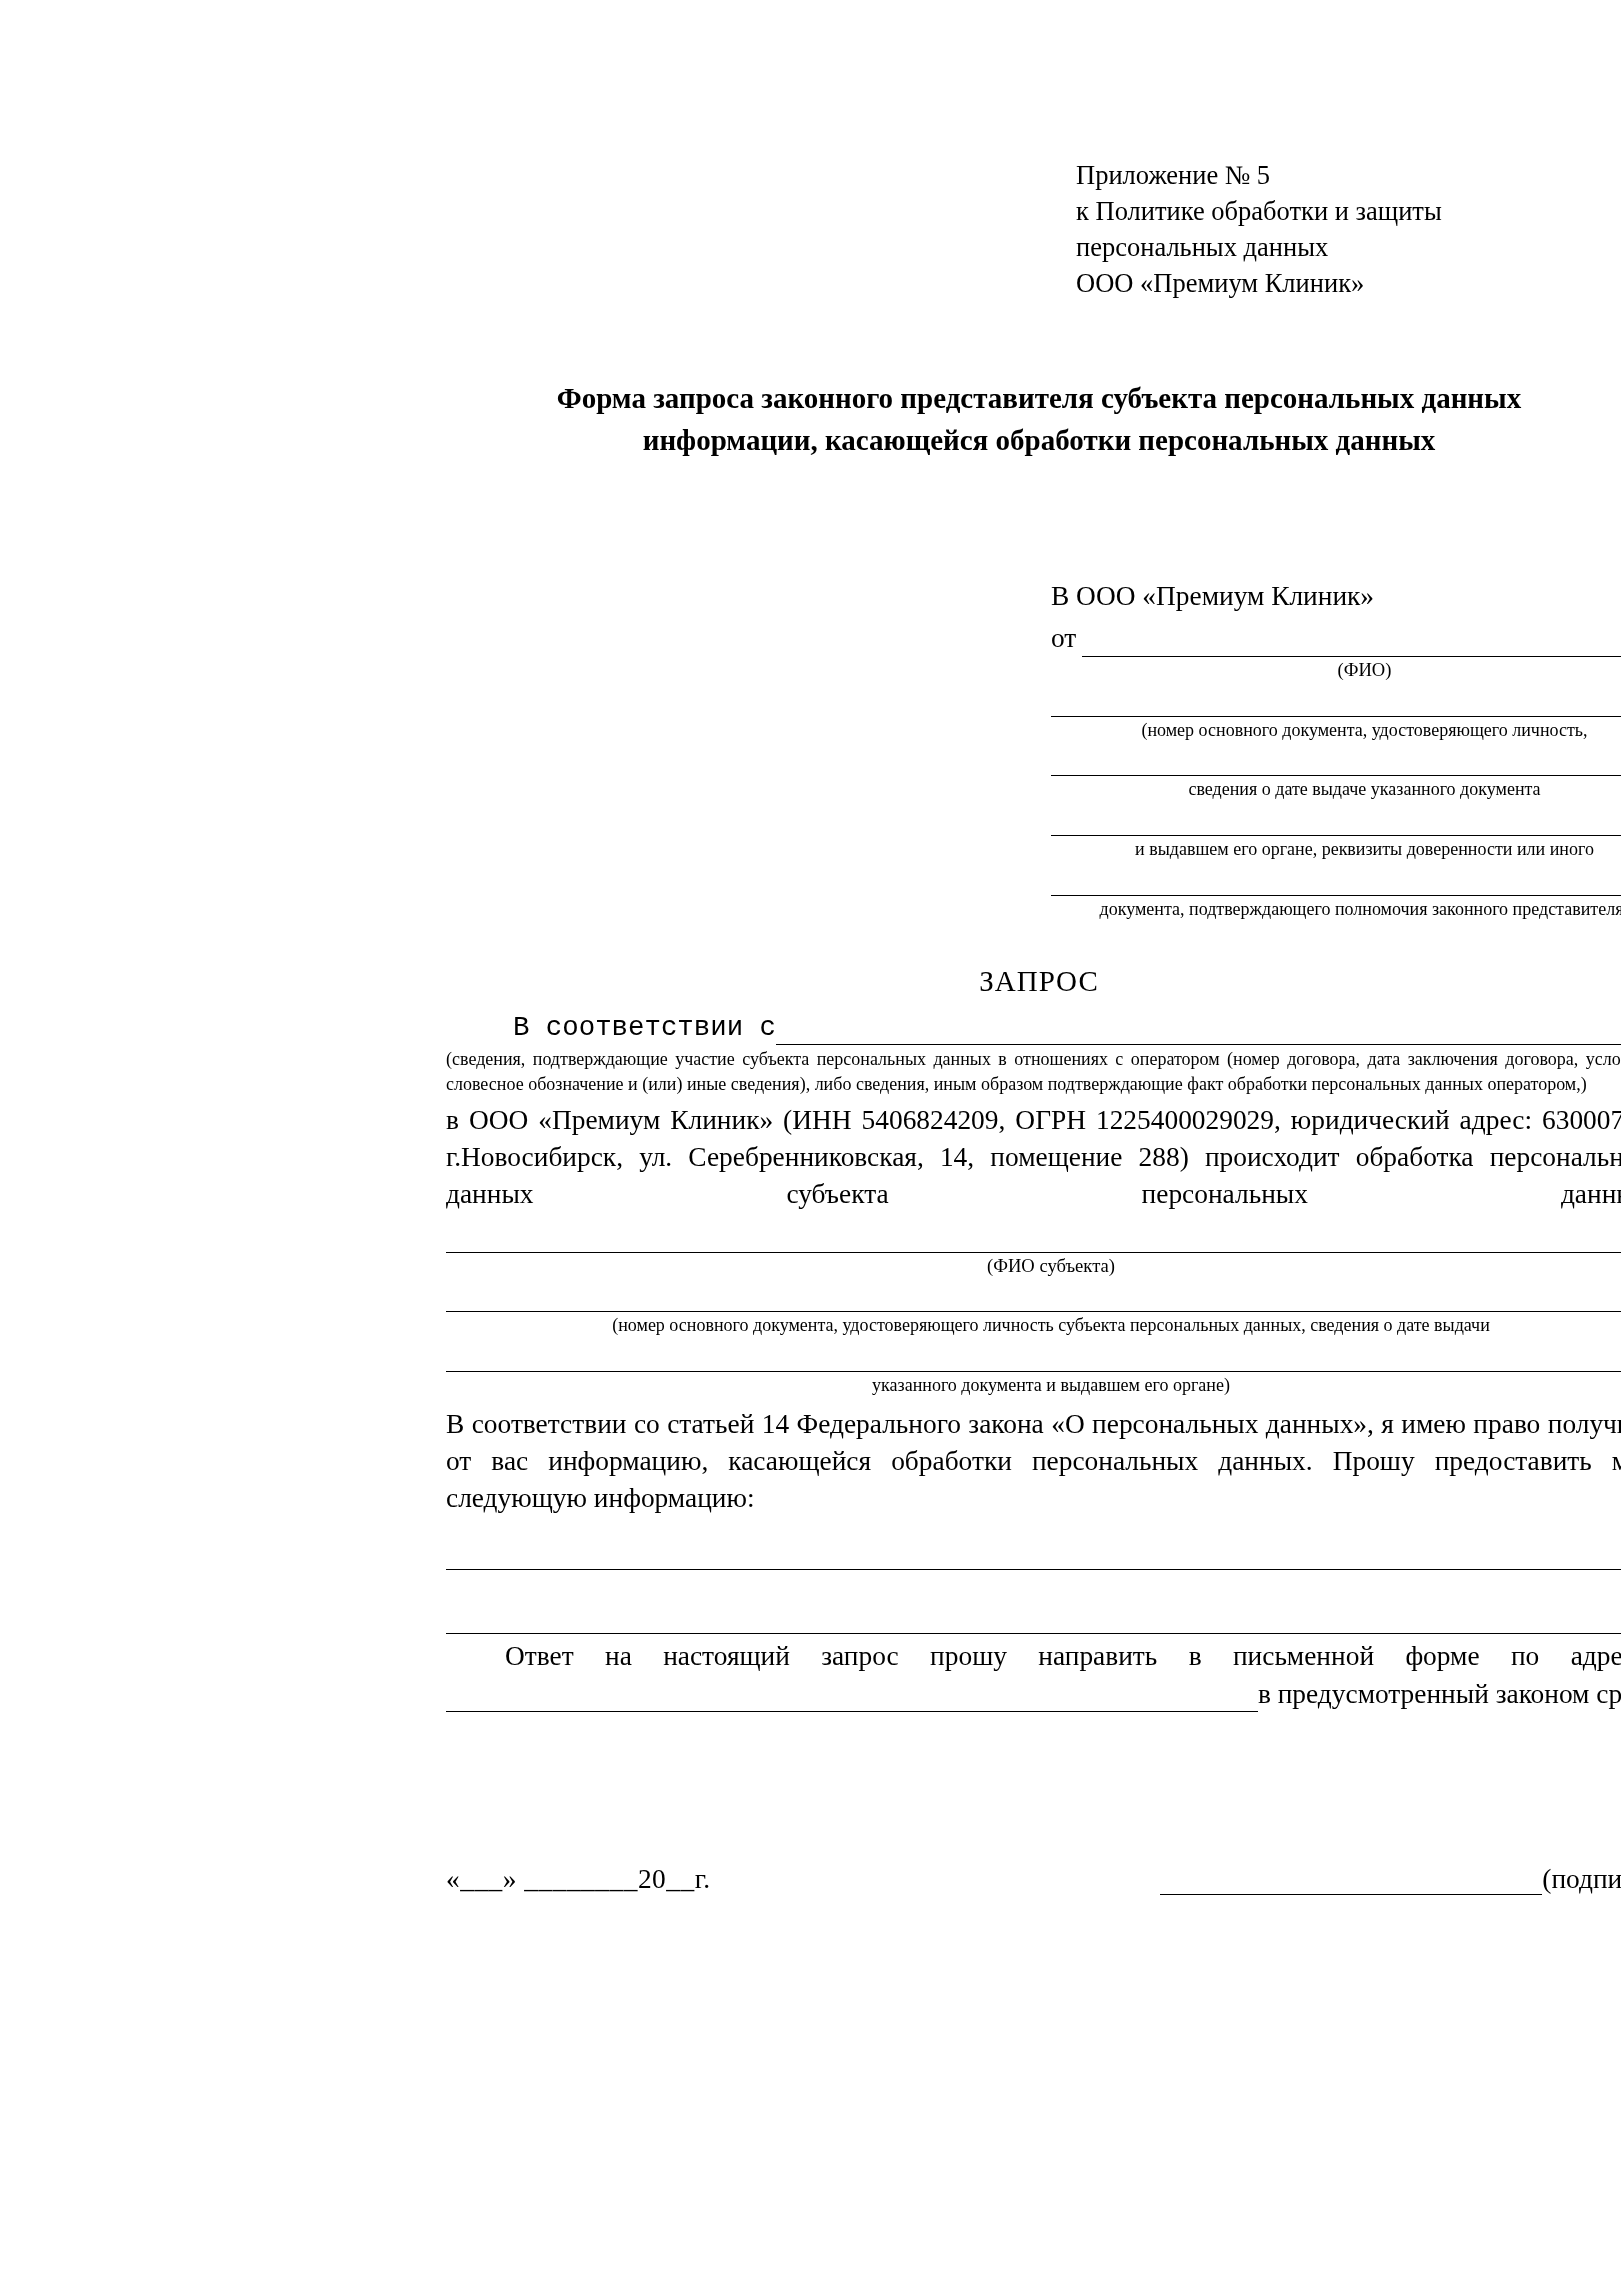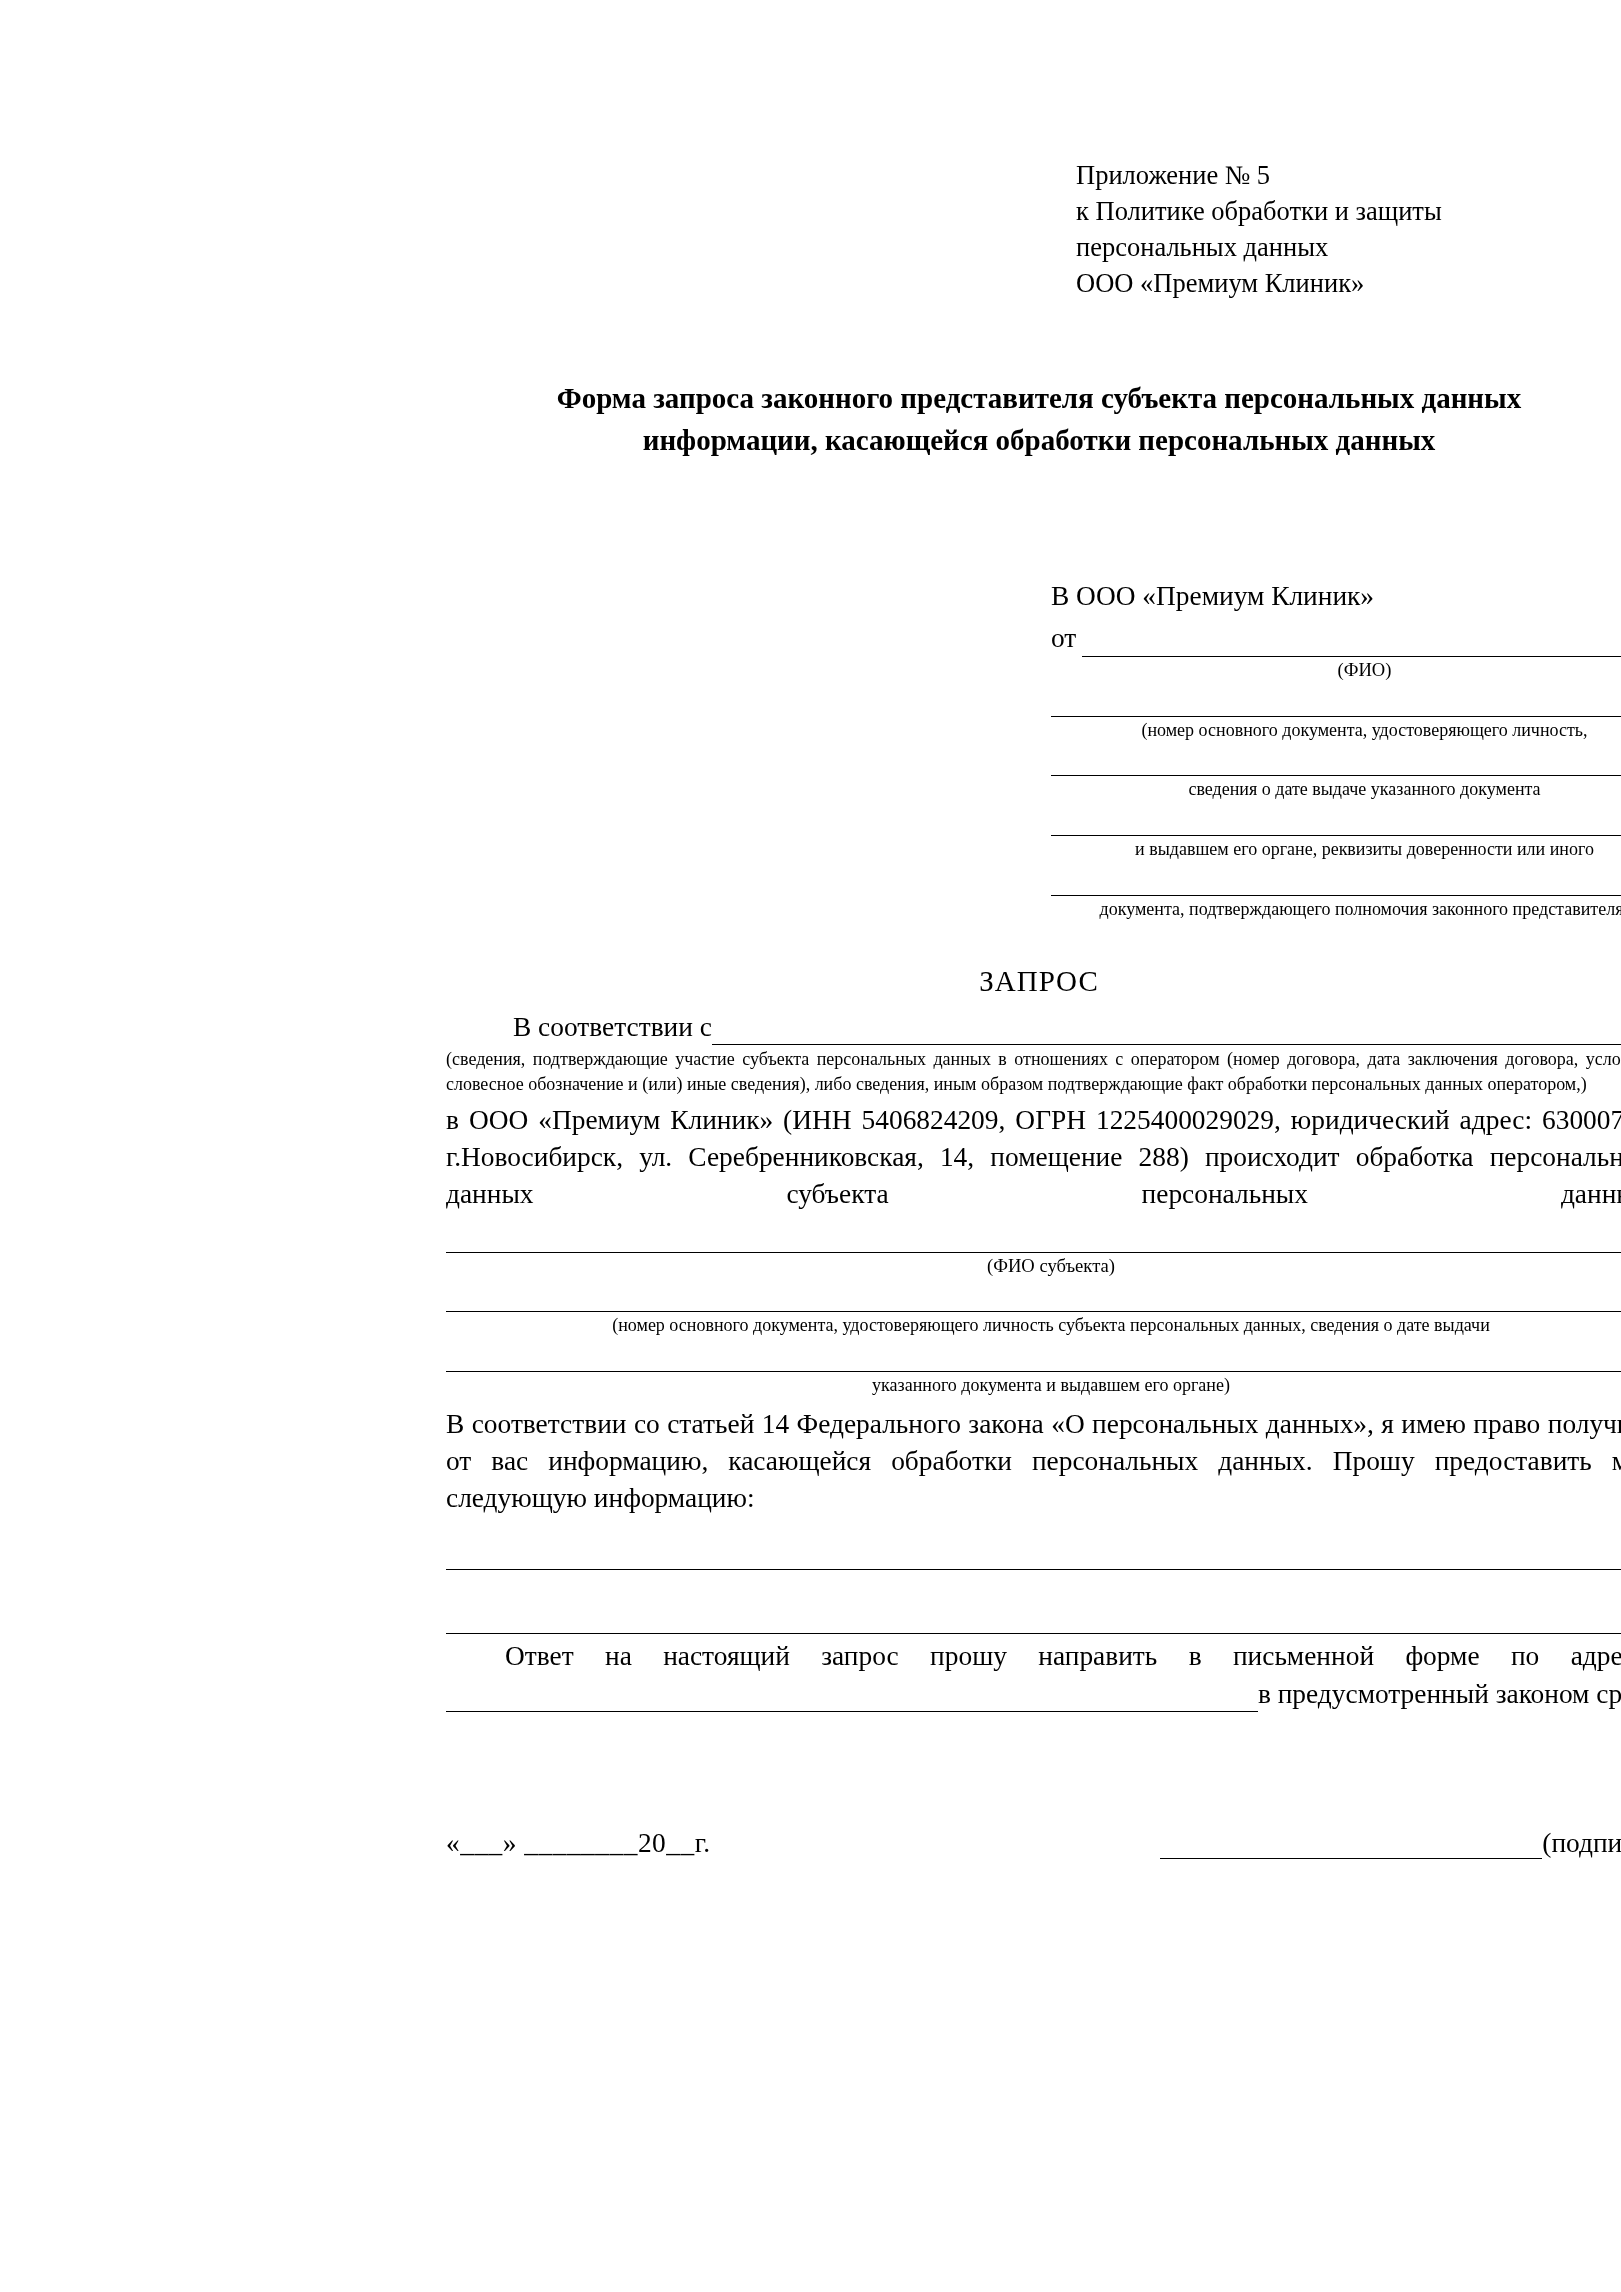--- a/index.html
+++ b/index.html
@@ -117,20 +117,21 @@
     font-size: 27.4px;
     line-height: 35px;
   }
   .inline-row {
     display: flex;
     align-items: flex-end;
   }
   .inline-row .txt {
     white-space: nowrap;
     text-indent: 0;
+    font-family: Liberation Mono, monospace;
   }
   .indent {
     padding-left: 67px;
   }
   .fineprint {
     font-size: 18px;
     line-height: 24.5px;
     text-align: justify;
     margin-top: 2px;
   }
@@ -194,20 +195,21 @@
     top: 1828px;
     width: 1210px;
     display: flex;
     justify-content: space-between;
     align-items: flex-end;
     font-size: 27.4px;
   }
   .sign-left {
     white-space: nowrap;
     letter-spacing: 0.5px;
+    margin-top: 36px;
   }
   .sign-right {
     display: flex;
     align-items: flex-end;
     white-space: nowrap;
   }
   .sign-right .rule {
     width: 382px;
     flex: none;
     border-bottom: 1.6px solid #000;

